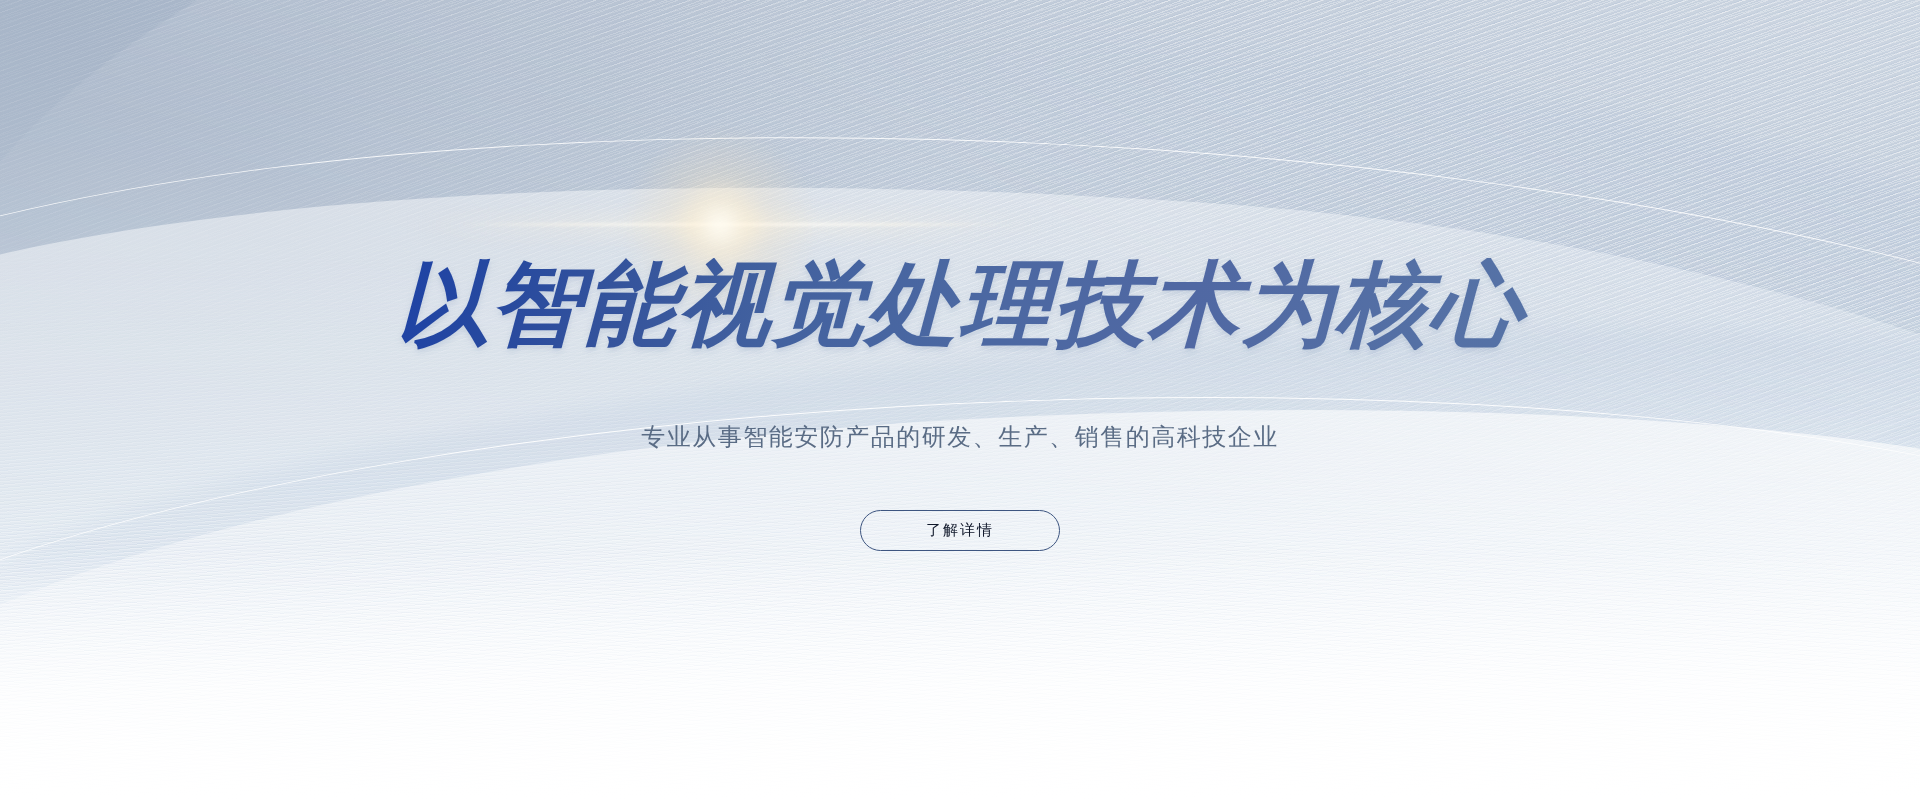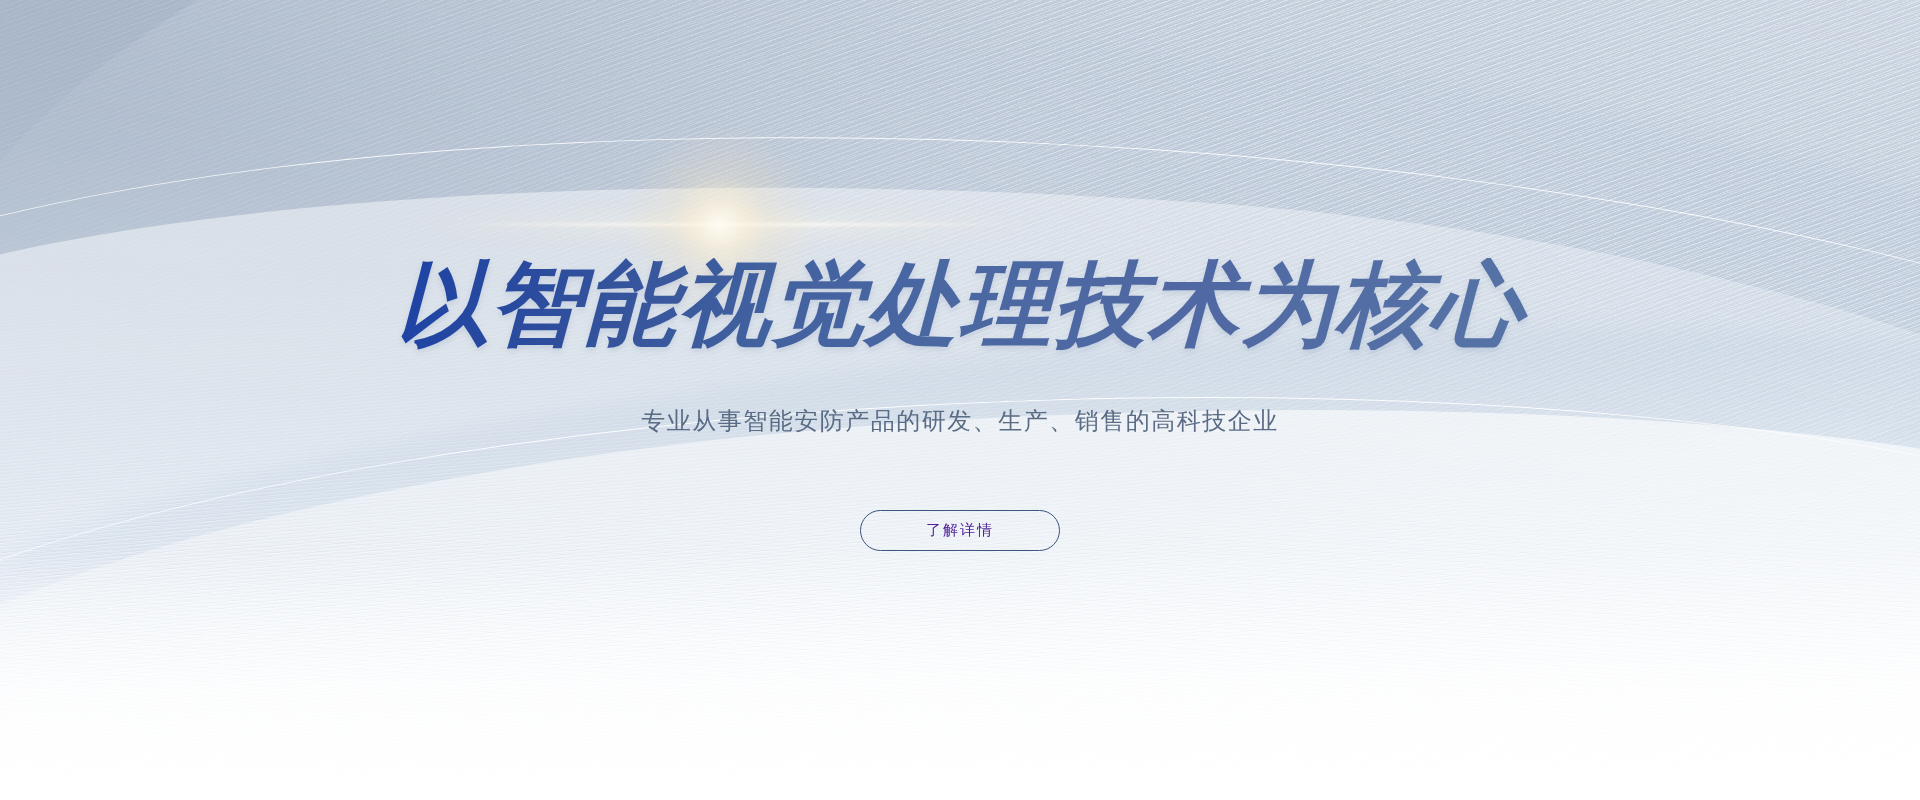--- a/index.html
+++ b/index.html
@@ -247,42 +247,42 @@
     font-size:92px; line-height:1;
     font-weight:bold; font-style:italic;
     letter-spacing:2px; white-space:nowrap;
     color:rgba(90,115,160,.18);
     filter:blur(3px);
     transform:skewX(-1deg);
   }
 
   .subtitle {
     position:absolute;
-    left:0; right:0; top:404px;
+    left:0; right:0; top:420px;
     text-align:center;
     font-size:24px;
     line-height:1.4;
     letter-spacing:1.5px;
     color:#5a6c85;
     white-space:nowrap;
   }
 
   .cta-wrap {
     position:absolute;
     left:0; right:0; top:510px;
     display:flex; justify-content:center;
   }
   .cta {
     display:inline-flex;
     align-items:center; justify-content:center;
     width:200px; height:41px;
     border:1.5px solid #3d5580;
     border-radius:21px;
     background:transparent;
-    color:#4c1d95;
+    color:#0f172a;
     font-size:15px;
     letter-spacing:2px;
     cursor:pointer;
     font-family:inherit;
   }
 </style>
 </head>
 <body>
 
 <div id="hero">

